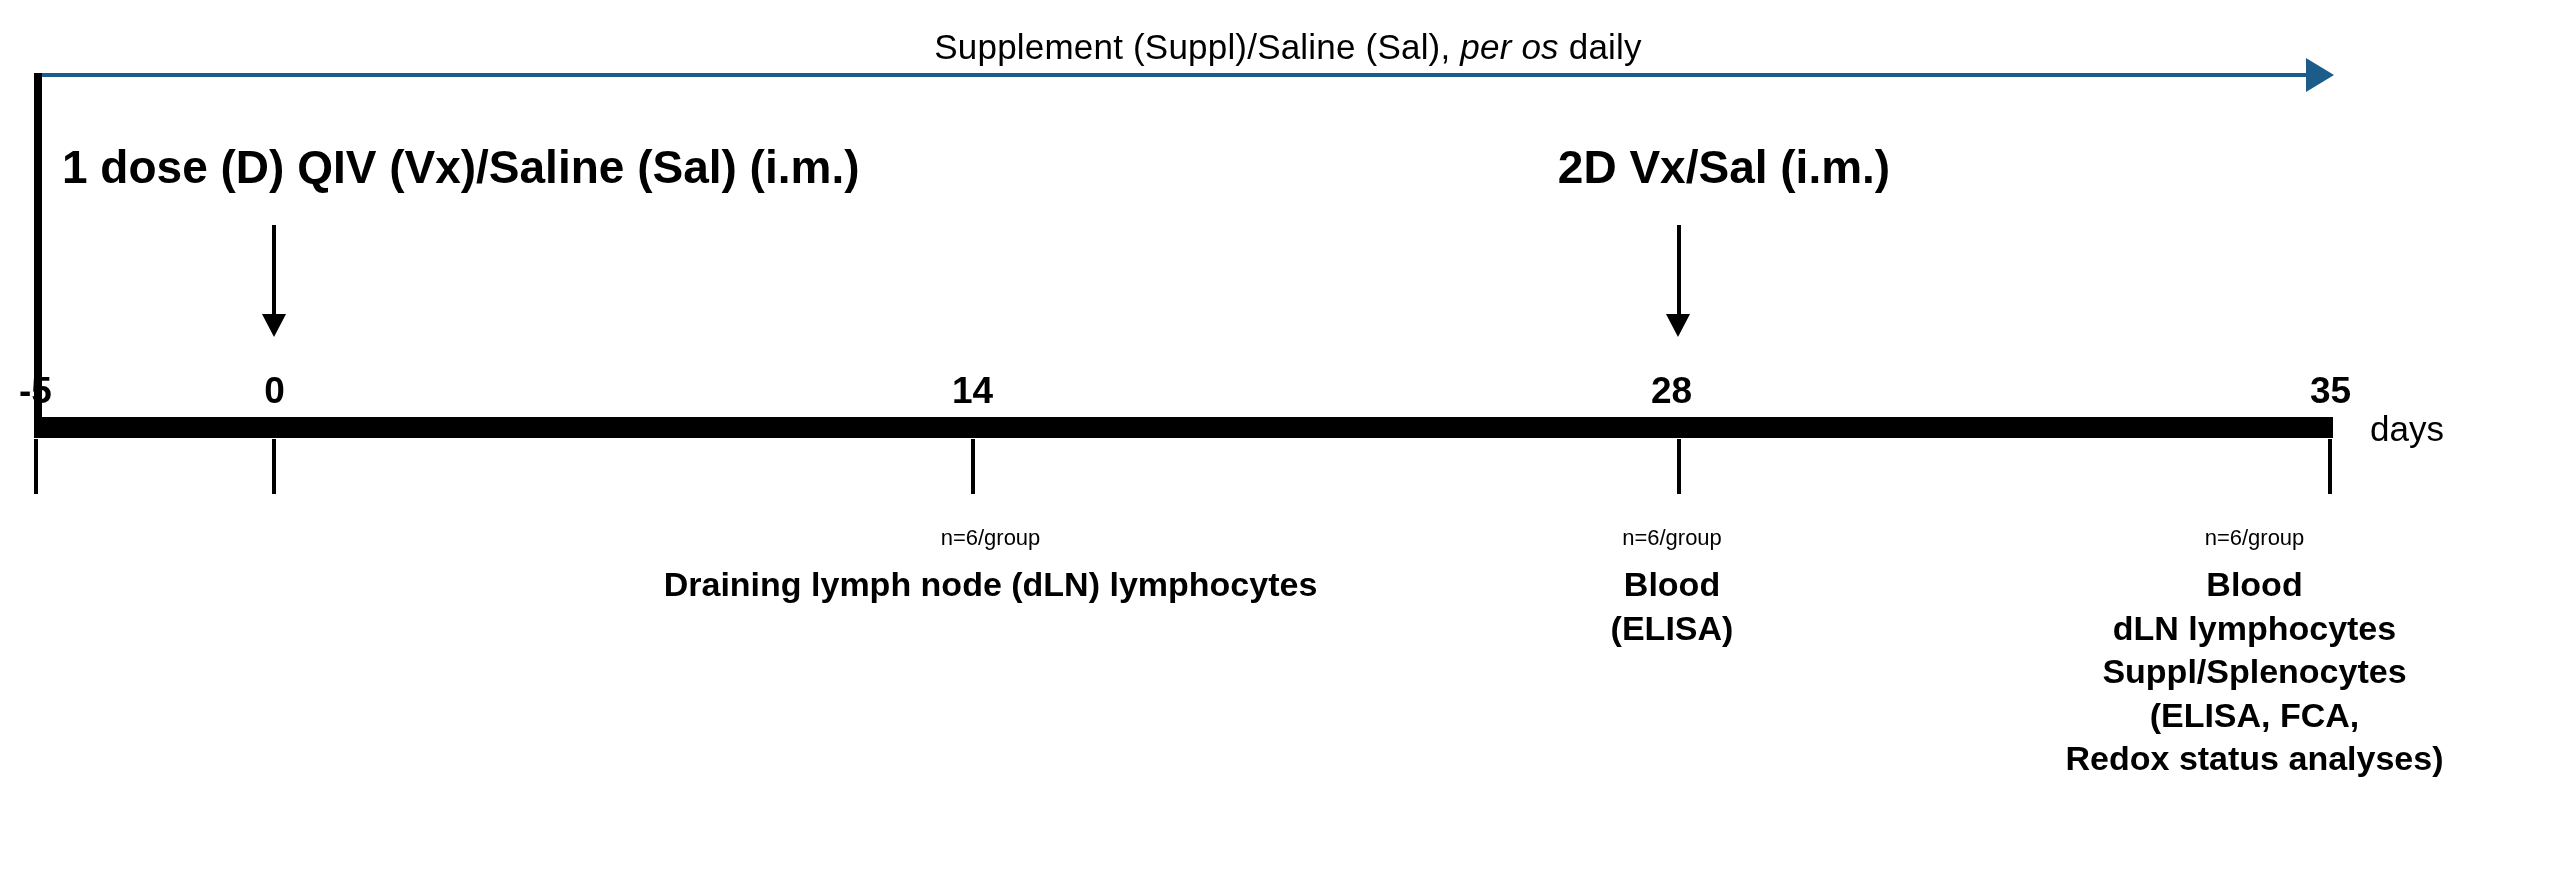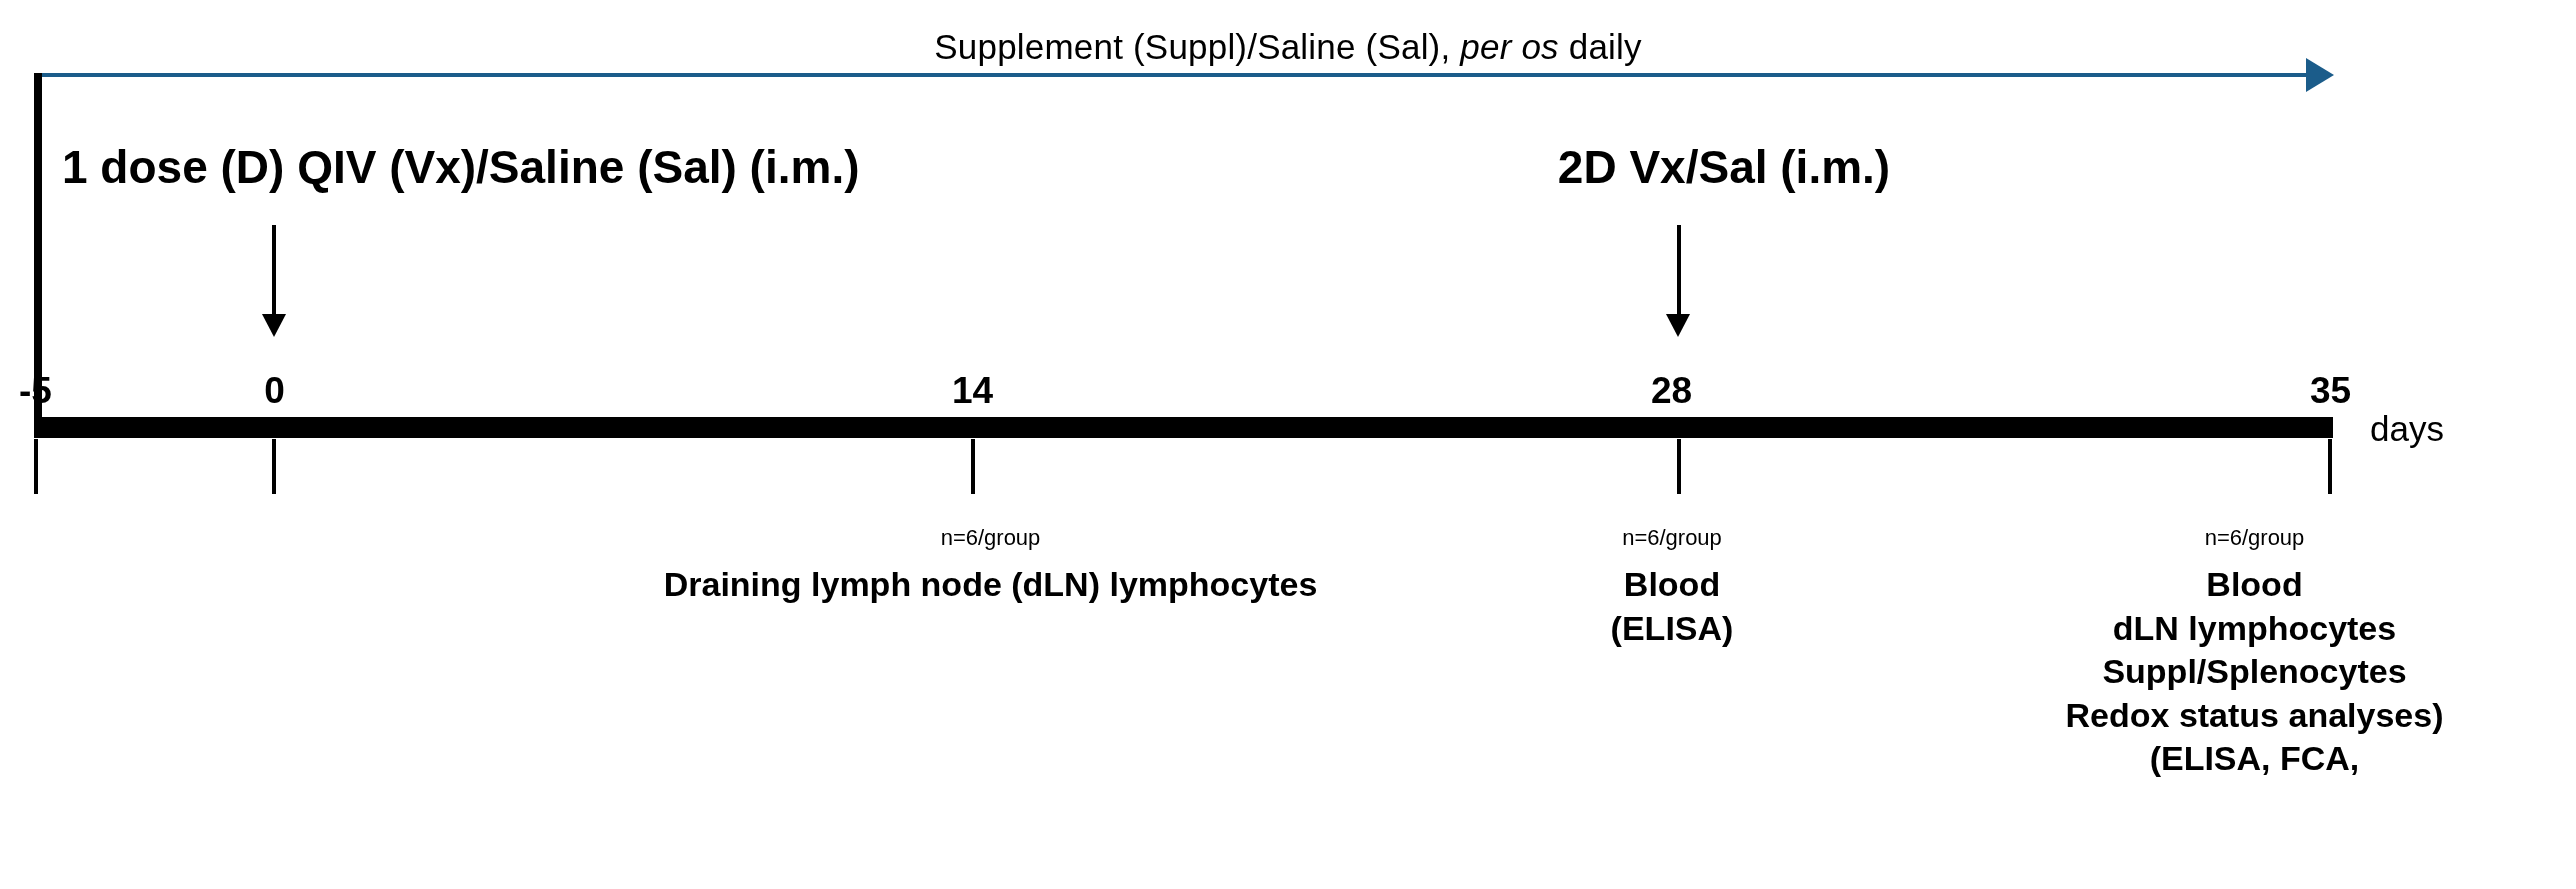--- a/index.html
+++ b/index.html
@@ -191,18 +191,18 @@
     <span class="sample-n sample-line">n=6/group</span>
     <span class="sample-line">Blood</span>
     <span class="sample-line">(ELISA)</span>
   </div>
 
   <div class="abs sample-block" id="sample-42">
     <span class="sample-n sample-line">n=6/group</span>
     <span class="sample-line">Blood</span>
     <span class="sample-line">dLN lymphocytes</span>
     <span class="sample-line">Suppl/Splenocytes</span>
+    <span class="sample-line">(ELISA, FCA,</span>
     <span class="sample-line">Redox status analyses)</span>
-    <span class="sample-line">(ELISA, FCA,</span>
   </div>
 
 </div>
 
 
 </body></html>

